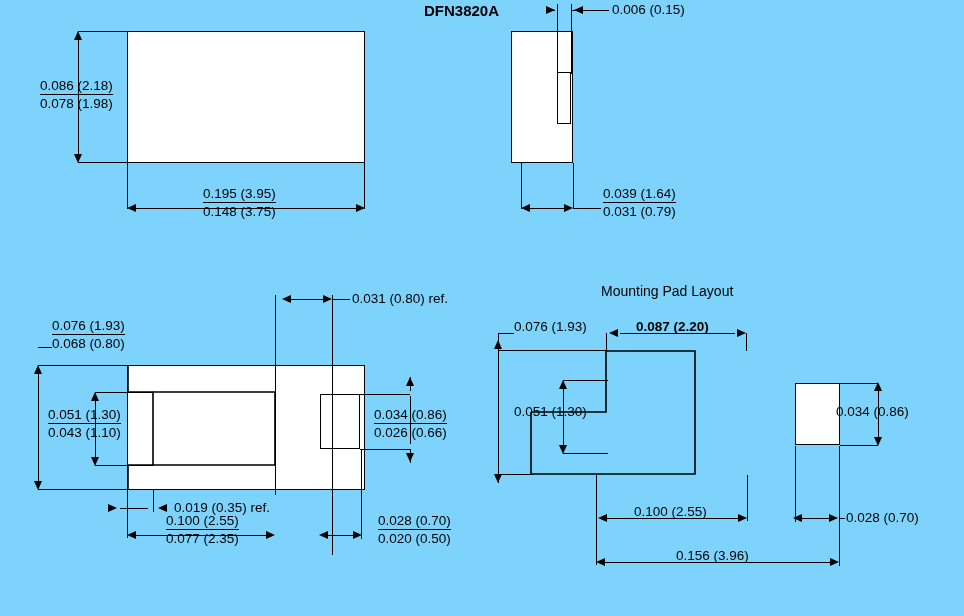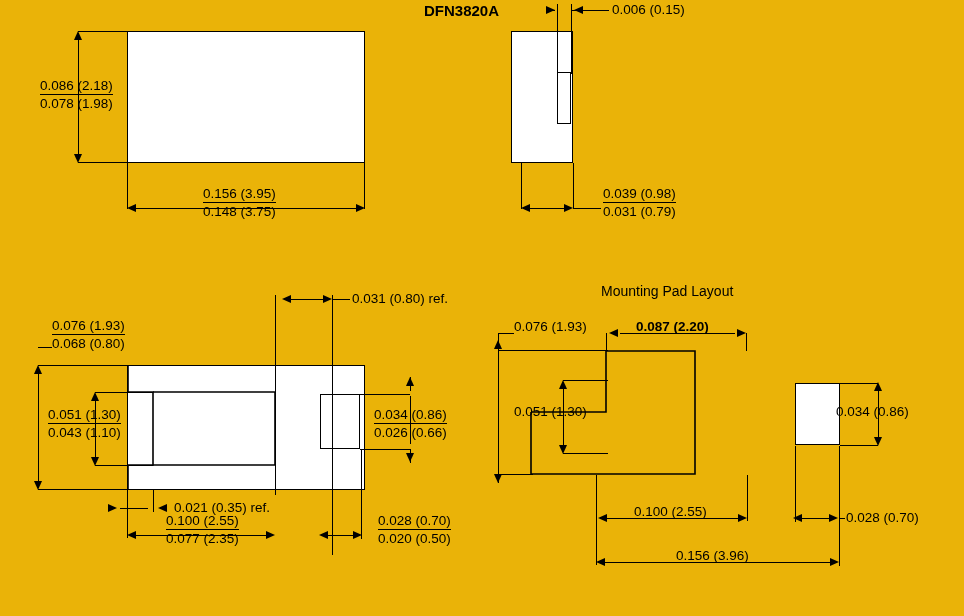--- a/index.html
+++ b/index.html
@@ -7,21 +7,21 @@
     padding: 0;
     background: #ffffff;
   }
   body {
     font-family: "Liberation Sans", sans-serif;
   }
   #root {
     position: relative;
     width: 964px;
     height: 616px;
-    background: #eab308;
+    background: #7dd3fc;
     overflow: hidden;
   }
   .lbl {
     position: absolute;
     font-size: 13.5px;
     color: #000000;
     white-space: nowrap;
     line-height: 15px;
   }
   .lbl.stack {
@@ -125,21 +125,21 @@
     <span class="bot">0.078 (1.98)</span>
   </div>
 
   <div class="hline" style="left:129px; top:208px; width:234px;"></div>
   <div class="arr left" style="left:127px; top:204px;"></div>
   <div class="arr right" style="left:356px; top:204px;"></div>
   <div class="vline" style="left:127px; top:163px; height:46px;"></div>
   <div class="vline" style="left:364px; top:163px; height:46px;"></div>
 
   <div class="lbl stack" style="left:203px; top:186px;">
-    <span class="top">0.156 (3.95)</span>
+    <span class="top">0.195 (3.95)</span>
     <span class="bot">0.148 (3.75)</span>
   </div>
 
   <div class="shape" style="left:511px; top:31px; width:62px; height:132px;"></div>
   <div class="shape thin" style="left:557px; top:72px; width:14px; height:52px;"></div>
 
   <div class="hline" style="left:549px; top:10px; width:6px;"></div>
   <div class="arr right" style="left:546px; top:6px;"></div>
   <div class="arr left" style="left:574px; top:6px;"></div>
   <div class="vline" style="left:557px; top:4px; height:70px;"></div>
@@ -148,21 +148,21 @@
   <div class="lbl" style="left:612px; top:2px;">0.006 (0.15)</div>
 
   <div class="hline" style="left:524px; top:208px; width:40px;"></div>
   <div class="arr left" style="left:521px; top:204px;"></div>
   <div class="arr right" style="left:564px; top:204px;"></div>
   <div class="vline" style="left:521px; top:163px; height:46px;"></div>
   <div class="vline" style="left:573px; top:163px; height:46px;"></div>
   <div class="hline" style="left:573px; top:208px; width:28px;"></div>
 
   <div class="lbl stack" style="left:603px; top:186px;">
-    <span class="top">0.039 (0.98)</span>
+    <span class="top">0.039 (1.64)</span>
     <span class="bot">0.031 (0.79)</span>
   </div>
 
   <div class="shape" style="left:127px; top:365px; width:238px; height:125px;"></div>
 
   <svg style="position:absolute; left:127px; top:365px;" width="240" height="127">
     <polyline points="1,1 1,27 26,27 26,100 1,100 1,125" fill="none" stroke="#000" stroke-width="1.6"></polyline>
     <polyline points="26,27 148,27 148,100 26,100" fill="none" stroke="#000" stroke-width="1.6"></polyline>
   </svg>
 
@@ -209,21 +209,21 @@
 
   <div class="lbl stack" style="left:374px; top:407px;">
     <span class="top">0.034 (0.86)</span>
     <span class="bot">0.026 (0.66)</span>
   </div>
 
   <div class="hline" style="left:120px; top:508px; width:28px;"></div>
   <div class="arr right" style="left:108px; top:504px;"></div>
   <div class="arr left" style="left:158px; top:504px;"></div>
   <div class="vline" style="left:153px; top:490px; height:22px;"></div>
-  <div class="lbl" style="left:174px; top:500px;">0.021 (0.35) ref.</div>
+  <div class="lbl" style="left:174px; top:500px;">0.019 (0.35) ref.</div>
 
   <div class="hline" style="left:130px; top:535px; width:142px;"></div>
   <div class="arr left" style="left:127px; top:531px;"></div>
   <div class="arr right" style="left:266px; top:531px;"></div>
   <div class="vline" style="left:127px; top:490px; height:48px;"></div>
 
   <div class="lbl stack" style="left:166px; top:513px;">
     <span class="top">0.100 (2.55)</span>
     <span class="bot">0.077 (2.35)</span>
   </div>

